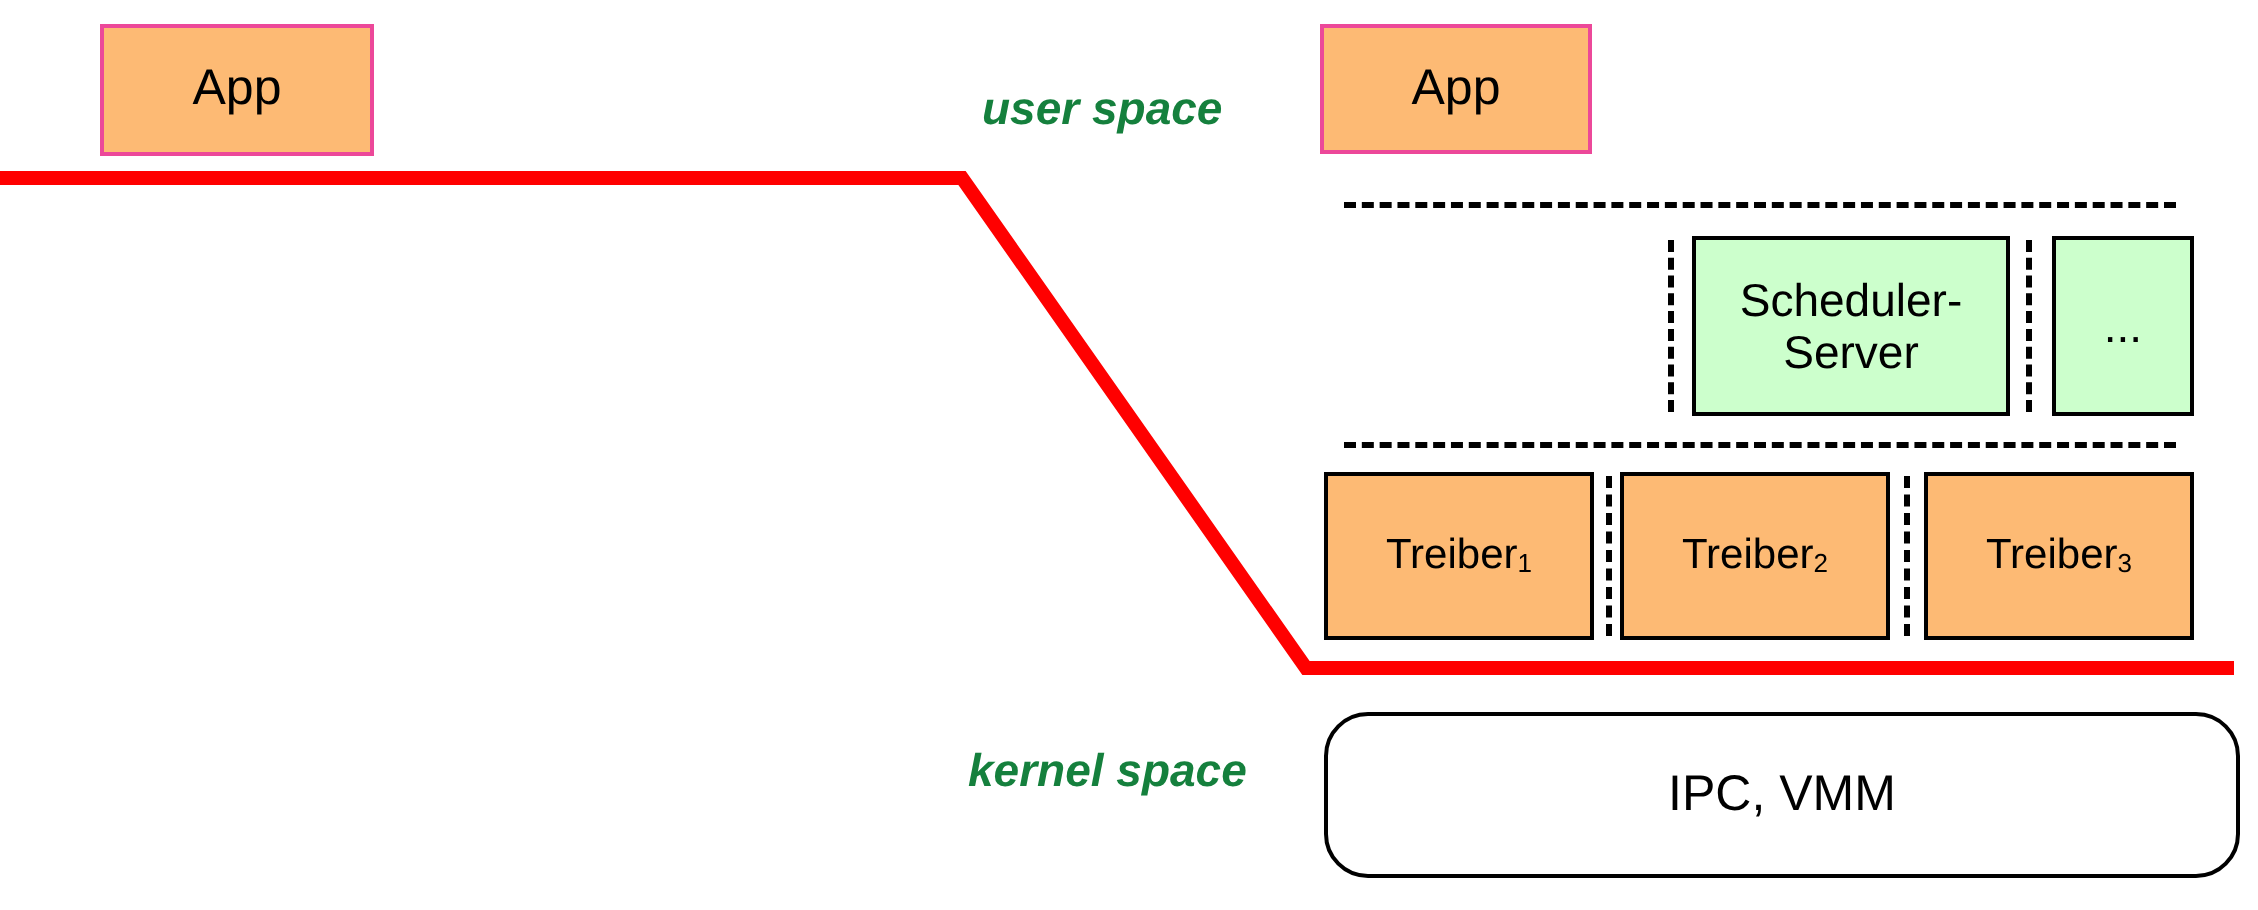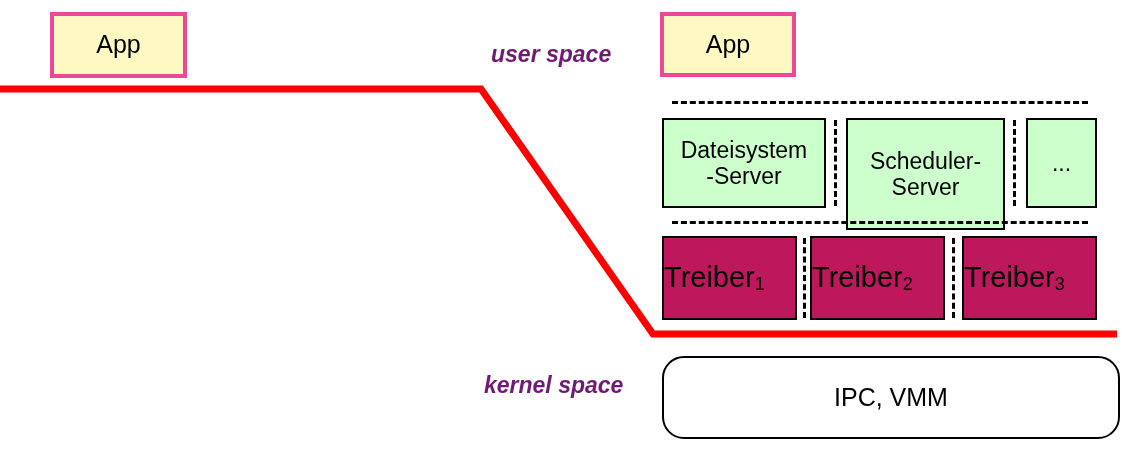--- a/index.html
+++ b/index.html
@@ -15,22 +15,22 @@
     position: relative;
     width: 1129px;
     height: 455px;
     overflow: hidden;
     background: #ffffff;
   }
   .abs { position: absolute; box-sizing: border-box; }
 
   
   .app-box {
-    background: #fef9c3;
-    border: 4px solid #ec4899;
+    background: #fdba74;
+    border: 2px solid #ec4899;
     display: flex;
     align-items: center;
     justify-content: center;
     font-size: 25px;
     line-height: 1.1;
   }
 
   
   .mono-box {
     border: 2px solid #000000;
@@ -64,25 +64,26 @@
     display: flex;
     align-items: center;
     justify-content: center;
     text-align: center;
     font-size: 23px;
     line-height: 1.15;
     white-space: pre-line;
   }
   .drv-box {
     border: 2px solid #000000;
-    background: #be185d;
+    background: #fdba74;
     display: flex;
     align-items: center;
+    justify-content: center;
     text-align: center;
-    font-size: 29px;
+    font-size: 21px;
     line-height: 1.15;
   }
   .drv-box sub {
     font-size: 0.62em;
     vertical-align: baseline;
     position: relative;
     top: 0.34em;
   }
 
   
@@ -110,40 +111,38 @@
   #boundary {
     position: absolute;
     left: 0; top: 0;
     width: 1129px; height: 455px;
     pointer-events: none;
   }
   .space-label {
     font-style: italic;
     font-weight: bold;
     font-size: 23px;
-    color: #701a75;
+    color: #15803d;
     white-space: nowrap;
   }
 </style>
 </head>
 <body>
 
 <div id="canvas">
 
   <div class="abs app-box" style="left:50px; top:12px; width:137px; height:66px;">App</div>
 
 
   <div class="abs app-box" style="left:660px; top:12px; width:136px; height:65px;">App</div>
 
   <div class="abs h-dash" style="left:672px; top:101px; width:416px;"></div>
 
-  <div class="abs srv-box" style="left:662px; top:118px; width:164px; height:90px;">Dateisystem
--Server</div>
   <div class="abs v-dash" style="left:834px; top:120px; height:86px;"></div>
-  <div class="abs srv-box" style="left:846px; top:118px; width:159px; height:112px;">Scheduler-
+  <div class="abs srv-box" style="left:846px; top:118px; width:159px; height:90px;">Scheduler-
 Server</div>
   <div class="abs v-dash" style="left:1013px; top:120px; height:86px;"></div>
   <div class="abs srv-box" style="left:1026px; top:118px; width:71px; height:90px;">...</div>
 
   <div class="abs h-dash" style="left:672px; top:221px; width:416px;"></div>
 
   <div class="abs drv-box" style="left:662px; top:236px; width:135px; height:84px;">
     <span>Treiber</span>
       <sub>1</sub>
   </div>

